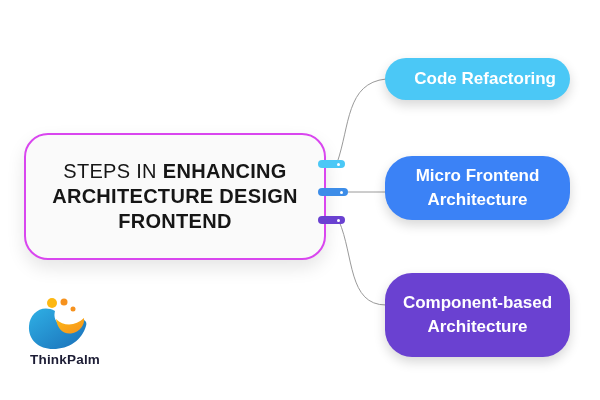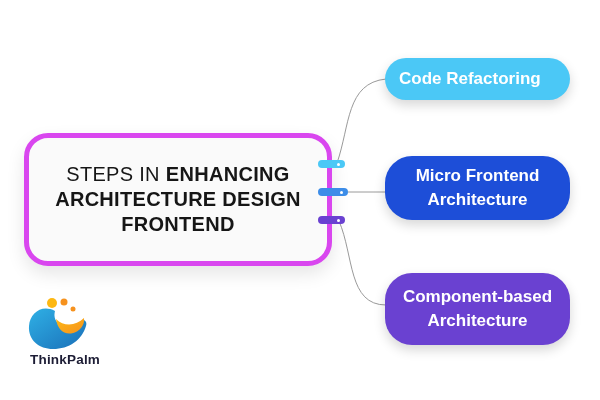--- a/index.html
+++ b/index.html
@@ -6,21 +6,21 @@
   #canvas{
     position:relative;width:600px;height:400px;background:#ffffff;overflow:hidden;
     font-family:"Liberation Sans", sans-serif;
   }
   #connector-svg{position:absolute;left:0;top:0;width:600px;height:400px;z-index:1;}
   .conn{fill:none;stroke-width:1;}
 
   
   .root-card{
     position:absolute;left:24px;top:133px;width:298px;height:123px;
-    background:#fafafa;border:5px solid #d946ef;border-radius:24px;
+    background:#fafafa;border:2px solid #d946ef;border-radius:24px;
     box-shadow:0 8px 18px rgba(0,0,0,0.10);
     display:flex;align-items:center;justify-content:center;
     z-index:2;text-align:center;
   }
   .root-title{color:#161616;font-size:20px;line-height:25px;letter-spacing:0.3px;}
   .root-title .t-line{white-space:nowrap;}
   .t-reg{font-weight:400;margin-right:6px;}
   .t-bold{font-weight:700;}
 
   
@@ -31,27 +31,27 @@
     position:absolute;right:5px;top:50%;margin-top:-1.5px;width:3px;height:3px;
     border-radius:50%;background:#ffffff;
   }
   .stub-0{left:318px;top:160px;width:27px;}
   .stub-1{left:318px;top:188px;width:30px;}
   .stub-2{left:318px;top:216px;width:27px;}
 
   
   .node{
     position:absolute;left:385px;width:185px;z-index:2;
-    display:flex;align-items:center;justify-content:flex-start;text-align:center;
+    display:flex;align-items:center;justify-content:flex-end;text-align:center;
     color:#ffffff;font-weight:700;font-size:17px;line-height:24px;
     box-shadow:0 5px 12px rgba(0,0,0,0.16);
   }
   .node-0{top:58px;height:42px;border-radius:21px;}
   .node-1{top:156px;height:64px;border-radius:27px;}
-  .node-2{top:273px;height:72px;border-radius:27px;}
+  .node-2{top:273px;height:84px;border-radius:27px;}
   .node .node-label{padding:0 14px;}
 
   
   #brand{position:absolute;left:26px;top:296px;z-index:2;}
   #brand-name{
     position:absolute;left:4px;top:56px;width:90px;
     font-weight:700;font-size:13.5px;color:#1d1d35;letter-spacing:0.2px;
   }
 </style>
 </head>
@@ -79,21 +79,21 @@
   <div class="stub stub-1" style="background: rgb(61, 141, 232);">
       <span class="dot"></span>
     </div>
   <div class="stub stub-2" style="background: rgb(106, 65, 209);">
       <span class="dot"></span>
     </div>
 
   <div class="node node-0" style="background: rgb(75, 200, 246);">
     <span class="node-label">Code Refactoring</span>
   </div>
-  <div class="node node-1" style="background: #1d4ed8;">
+  <div class="node node-1" style="background: #3b82f6;">
     <span class="node-label">Micro Frontend Architecture</span>
   </div>
   <div class="node node-2" style="background: rgb(106, 65, 209);">
     <span class="node-label">Component-based Architecture</span>
   </div>
 
   <div id="brand">
     <svg width="64" height="58" viewBox="0 0 64 58">
       <defs>
         <linearGradient id="lg-blue" x1="0" y1="0" x2="1" y2="1">

